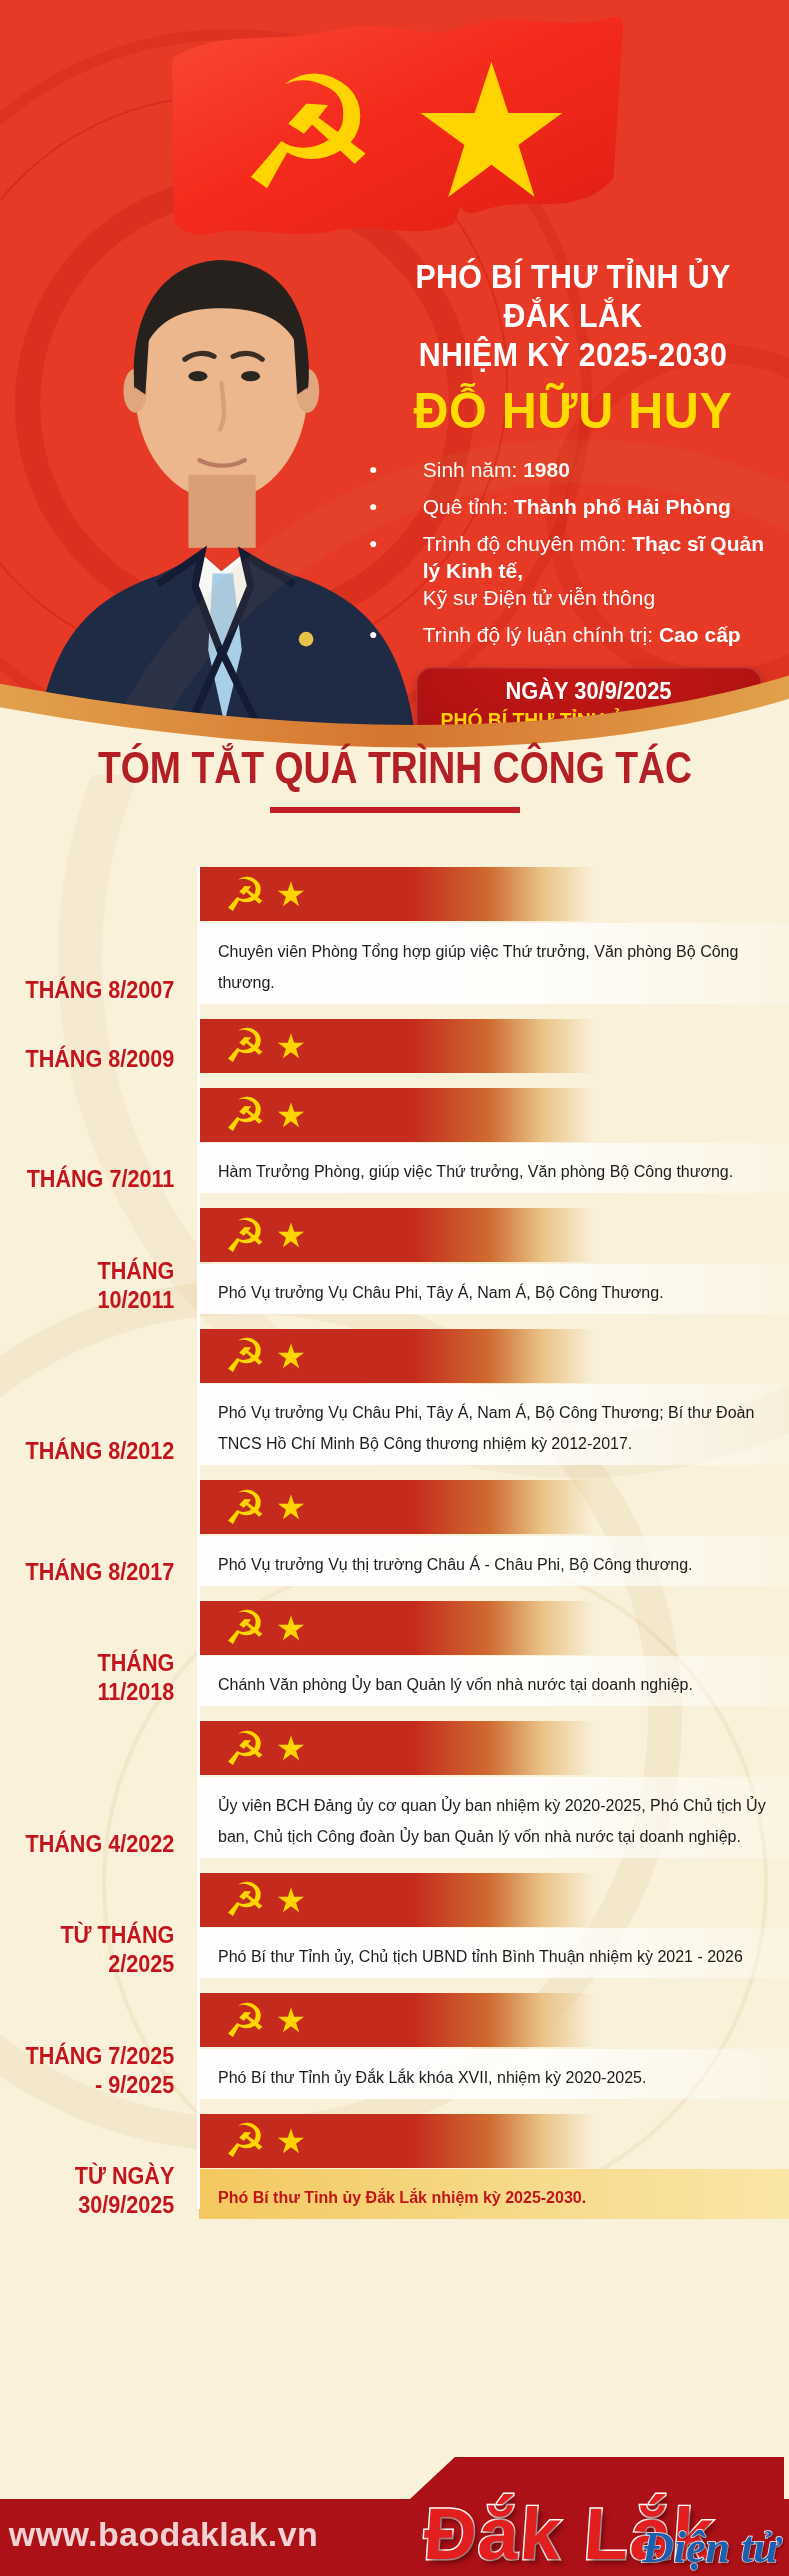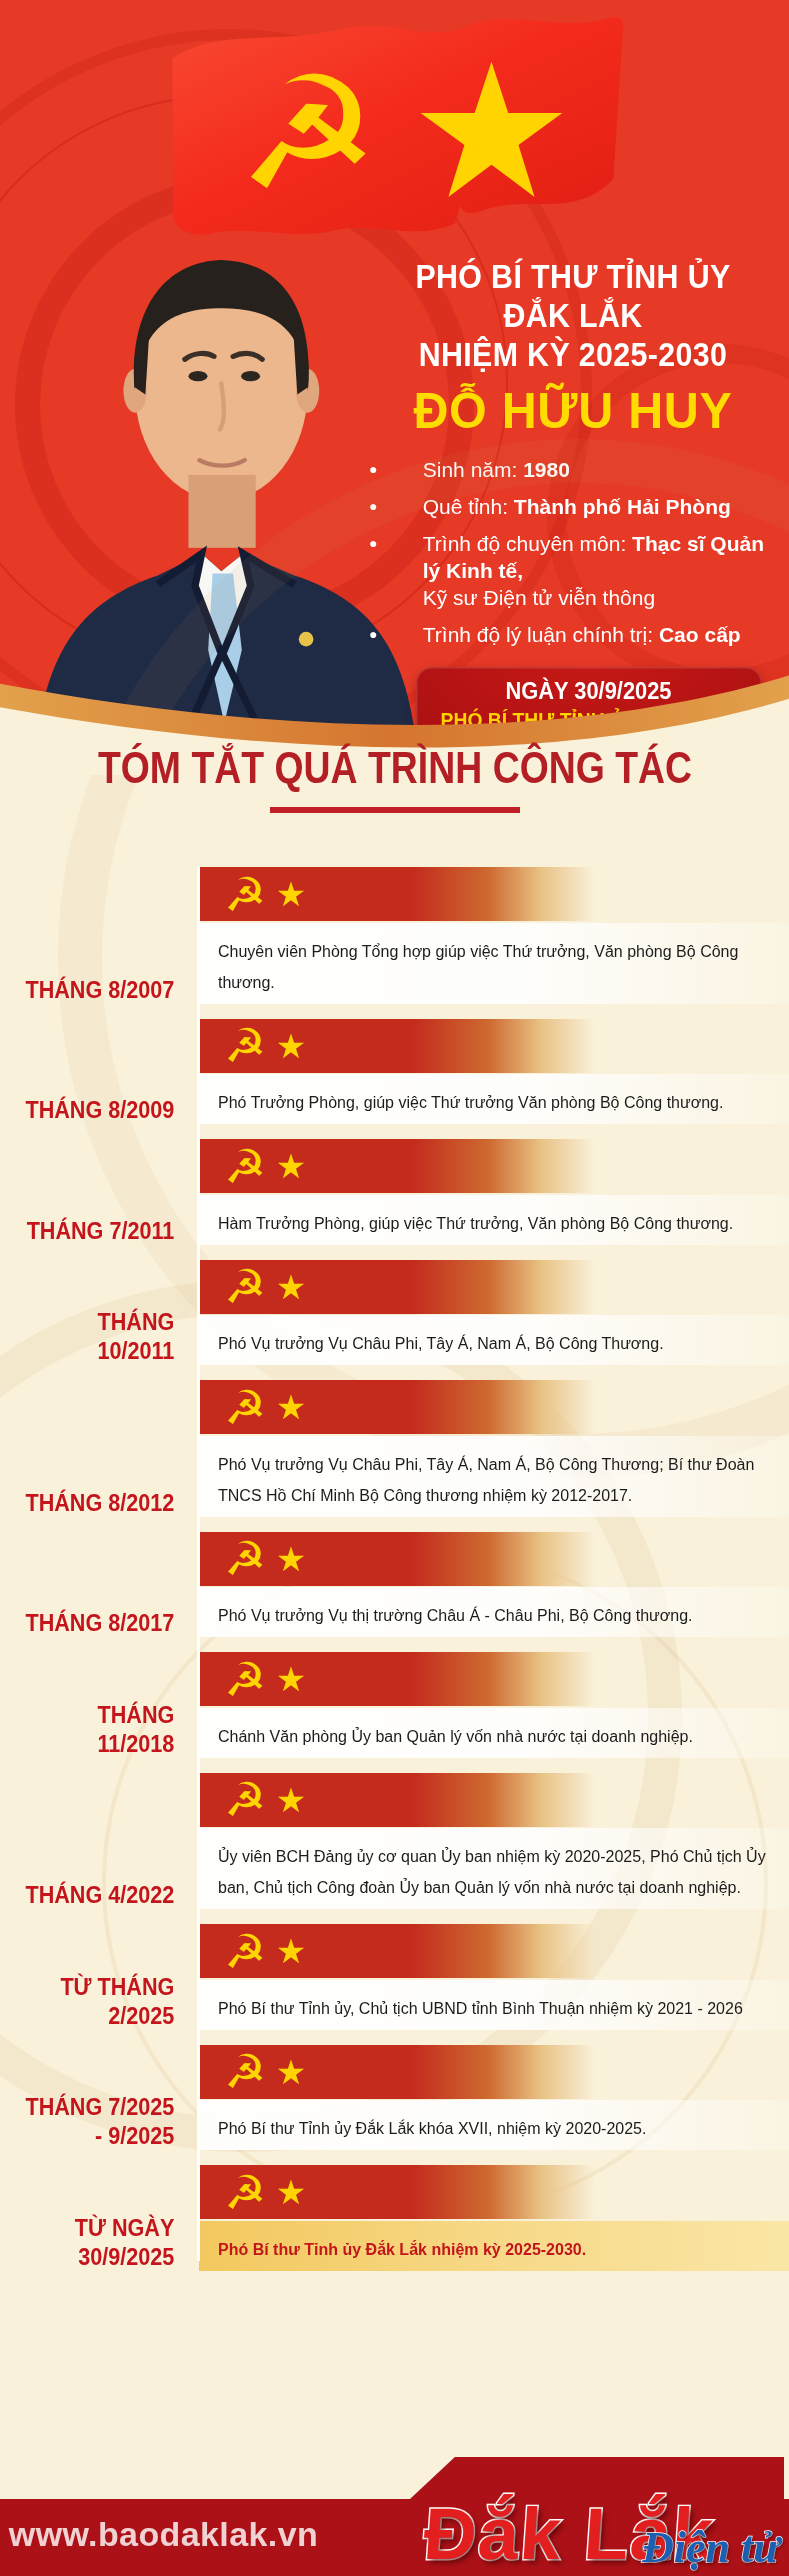--- a/index.html
+++ b/index.html
@@ -210,21 +210,20 @@
 
   <div class="tl-item">
     <div class="tl-date">
             <div>THÁNG 8/2009</div>
           </div>
     <div class="tl-content">
       <div class="tl-banner">
         <span class="hs">☭</span>
         <span class="st">★</span>
       </div>
-      <div class="tl-desc">Phó Trưởng Phòng, giúp việc Thứ trưởng Văn phòng Bộ Công thương.</div>
     </div>
   </div>
 
   <div class="tl-item">
     <div class="tl-date">
             <div>THÁNG 7/2011</div>
           </div>
     <div class="tl-content">
       <div class="tl-banner">
         <span class="hs">☭</span>

